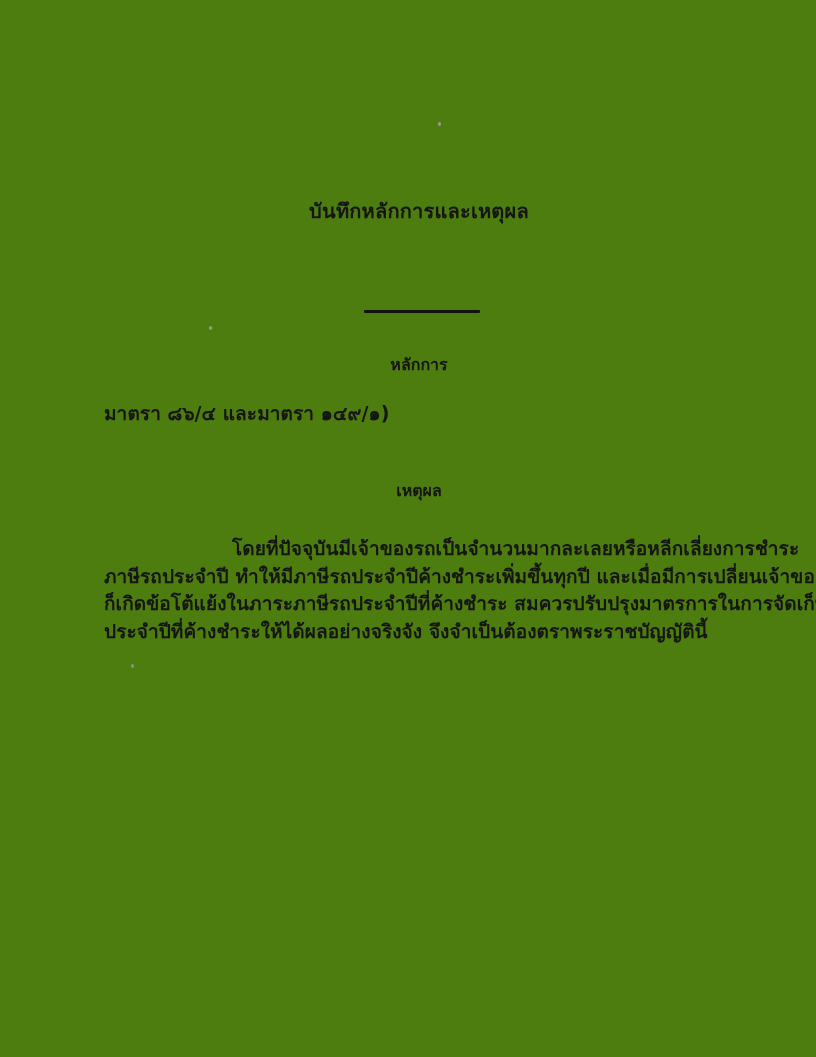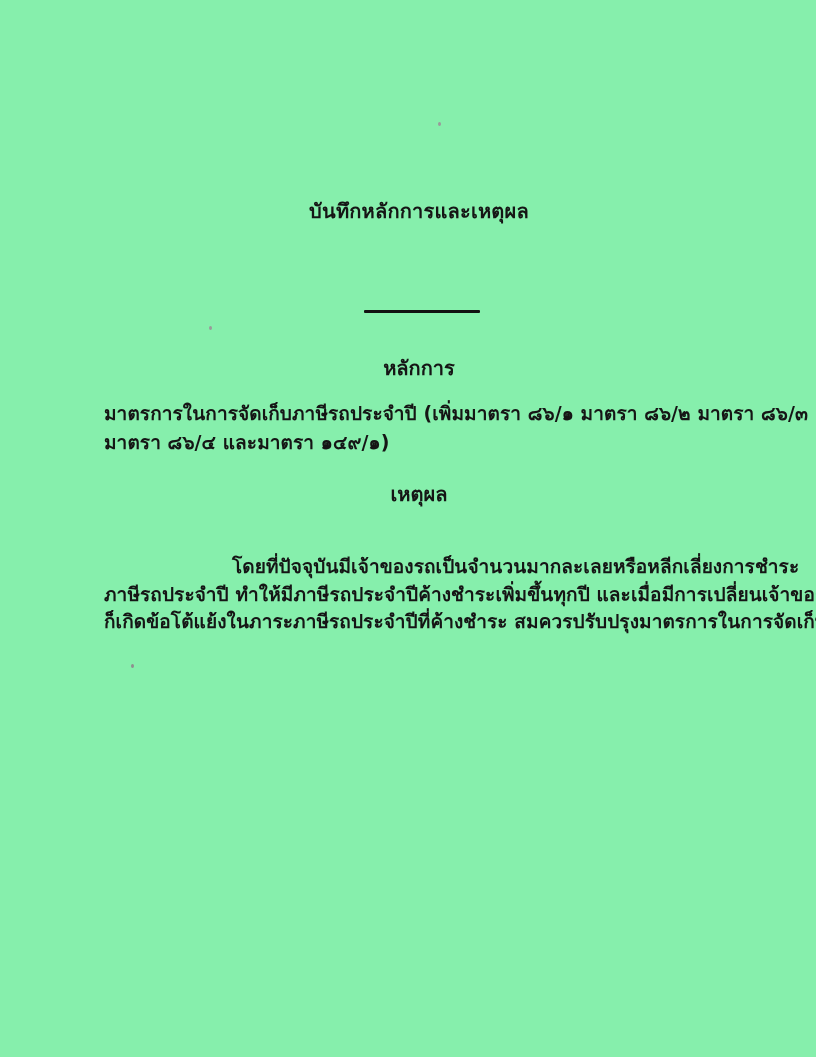--- a/index.html
+++ b/index.html
@@ -6,21 +6,21 @@
     margin: 0;
     padding: 0;
     background: #e8e8e8;
     font-family: "DejaVu Sans", "Liberation Sans", sans-serif;
   }
   .page {
     position: relative;
     width: 816px;
     height: 1057px;
     margin: 0 auto;
-    background: #86efac;
+    background: #4d7c0f;
     color: #151515;
     overflow: hidden;
   }
   .content {
     position: absolute;
     left: 104px;
     width: 630px;
   }
   .centered { text-align: center; }
   .title-block {
@@ -37,37 +37,37 @@
     width: 116px;
     height: 3px;
     background: #121212;
     border-radius: 1px;
   }
   .section-heading {
     position: absolute;
     left: 104px;
     width: 630px;
     text-align: center;
-    font-size: 20px;
+    font-size: 16px;
     font-weight: 700;
   }
   .heading-principle { top: 352px; }
   .heading-reason   { top: 478px; }
   .paragraph {
     font-size: 19px;
     font-weight: 700;
     letter-spacing: 0.1px;
     white-space: nowrap;
   }
   .para-principle {
     top: 399px;
     line-height: 29px;
   }
   .para-reason {
-    top: 553px;
+    top: 535px;
     line-height: 27.5px;
   }
   .line { display: block; }
   .line.indent { text-indent: 128px; }
   .speck {
     position: absolute;
     background: #9a9a9a;
     width: 3px;
     height: 4px;
     border-radius: 50%;
@@ -87,27 +87,27 @@
     <div class="line">บันทึกหลักการและเหตุผล</div>
   </div>
 
   <span class="speck speck-mid"></span>
 
   <div class="divider"></div>
 
   <div class="section-heading heading-principle">หลักการ</div>
 
   <div class="content paragraph para-principle">
-    <div class="line">มาตรการในการจัดเก็บภาษีรถประจำปี (เพิ่มมาตรา ๘๖/๑ มาตรา ๘๖/๒ มาตรา ๘๖/๓</div>
     <div class="line">มาตรา ๘๖/๔ และมาตรา ๑๔๙/๑)</div>
   </div>
 
   <div class="section-heading heading-reason">เหตุผล</div>
 
   <div class="content paragraph para-reason">
     <div class="line indent">โดยที่ปัจจุบันมีเจ้าของรถเป็นจำนวนมากละเลยหรือหลีกเลี่ยงการชำระ</div>
     <div class="line">ภาษีรถประจำปี  ทำให้มีภาษีรถประจำปีค้างชำระเพิ่มขึ้นทุกปี และเมื่อมีการเปลี่ยนเจ้าของรถ</div>
     <div class="line">ก็เกิดข้อโต้แย้งในภาระภาษีรถประจำปีที่ค้างชำระ  สมควรปรับปรุงมาตรการในการจัดเก็บภาษีรถ</div>
+    <div class="line">ประจำปีที่ค้างชำระให้ได้ผลอย่างจริงจัง  จึงจำเป็นต้องตราพระราชบัญญัตินี้</div>
   </div>
 
   <span class="speck speck-bottom"></span>
 
 </div>
 
 </body></html>

